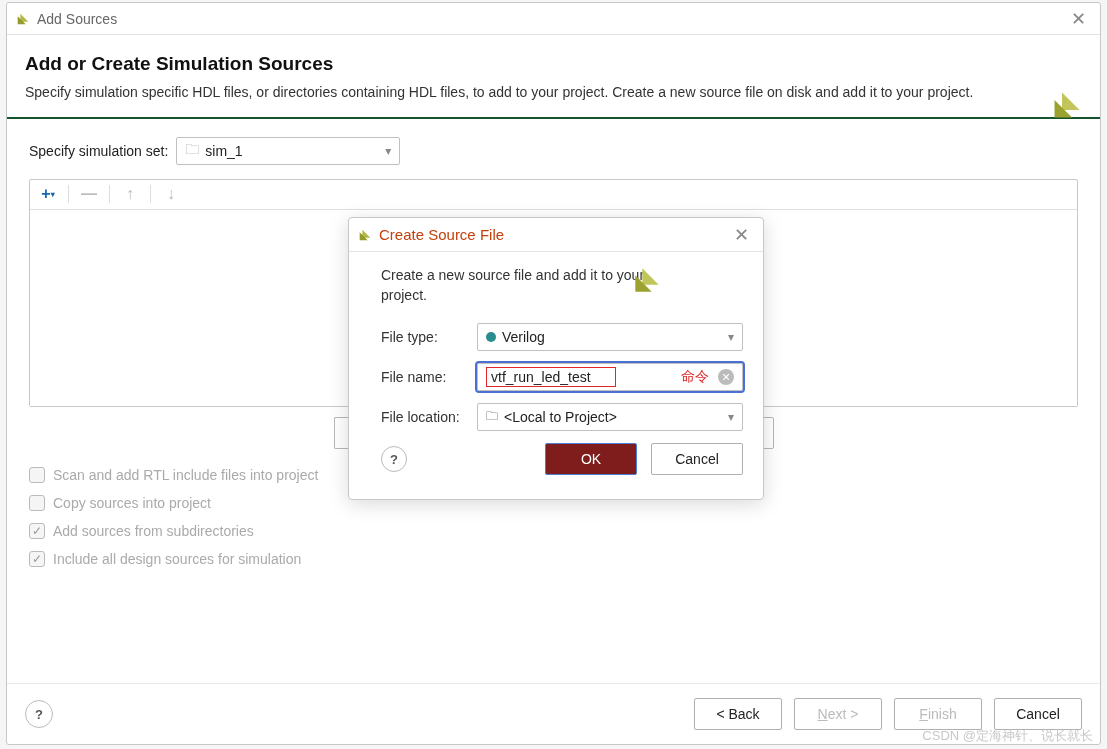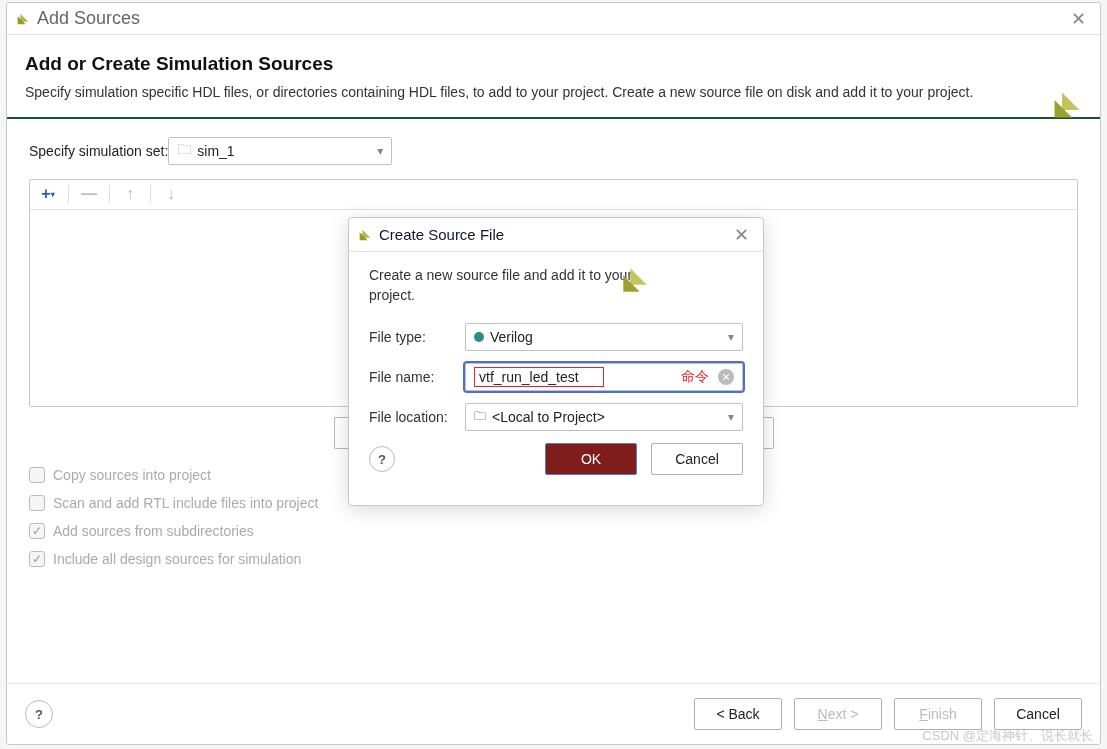--- a/index.html
+++ b/index.html
@@ -25,21 +25,21 @@
     flex-direction: column;
   }
   .titlebar {
     height: 32px;
     display: flex;
     align-items: center;
     padding: 0 8px;
     border-bottom: 1px solid #e3e3e3;
     color: #666;
   }
-  .titlebar .title-text { margin-left: 6px; font-size: 18px;}
+  .titlebar .title-text { margin-left: 6px; font-size: 14px;}
   .close-x { margin-left: auto; font-size: 18px; color: #888; padding: 0 6px;}
   .vivado-icon {
     width:16px; height:16px;
   }
   .header-area {
     padding: 18px 20px 14px 18px;
     border-bottom: 2px solid #14532d;
     position: relative;
   }
   .header-area h1 {
@@ -58,21 +58,21 @@
   .big-logo {
     position:absolute; right:18px; top:55px; width:30px; height:30px;
   }
   .content-area {
     flex: 1;
     padding: 18px 22px 10px 22px;
     display:flex;
     flex-direction:column;
     position:relative;
   }
-  .simset-row { display:flex; align-items:center; gap:0; margin-bottom:14px; font-size:14px;}
+  .simset-row { display:flex; align-items:center; gap:8px; margin-bottom:14px; font-size:14px;}
   .simset-select {
     display:flex; align-items:center;
     border:1px solid #c0c0c0;
     background:#fff;
     height:28px;
     width:224px;
     padding:0 8px;
     border-radius:2px;
     gap:6px;
   }
@@ -141,21 +141,21 @@
     position:absolute;
     left:348px; top:217px;
     width:416px;
     background:#fff;
     border:1px solid #c8c8c8;
     border-radius:4px;
     box-shadow:0 4px 20px rgba(0,0,0,0.15);
     z-index:10;
   }
   .modal .titlebar{height:34px;}
-  .modal-body{padding:14px 20px 30px 20px;}
+  .modal-body{padding:14px 20px 24px 20px;margin-left:12px;}
   .modal-desc{font-size:14px;color:#333;margin-bottom:18px;max-width:280px;line-height:1.4;position:relative;}
   .modal-logo{position:absolute;right:0;top:0;width:28px;height:28px;}
   .form-row{display:flex;align-items:center;margin-bottom:12px;font-size:14px;}
   .form-label{width:96px;color:#333;}
   .form-ctrl{
     flex:1;height:28px;border:1px solid #c0c0c0;border-radius:2px;background:#fff;
     display:flex;align-items:center;padding:0 8px;gap:6px;position:relative;
   }
   .form-row.hl-name .form-ctrl{outline:2px solid #4c6fd3;}
   .form-row.hl-name .form-ctrl .value-box{
@@ -226,25 +226,25 @@
           <span>Add…</span>
         </div>
       <div class="wide-btn right">
           <span>Create File</span>
         </div>
     </div>
 
     <div class="opts">
       <div class="opt-row">
         <div class="cb"></div>
-        <span>Copy sources into project</span>
+        <span>Scan and add RTL include files into project</span>
       </div>
       <div class="opt-row">
         <div class="cb"></div>
-        <span>Scan and add RTL include files into project</span>
+        <span>Copy sources into project</span>
       </div>
       <div class="opt-row">
         <div class="cb">✓</div>
         <span>Add sources from subdirectories</span>
       </div>
       <div class="opt-row">
         <div class="cb">✓</div>
         <span>Include all design sources for simulation</span>
       </div>
     </div>
@@ -270,21 +270,21 @@
     </div>
   </div>
 </div>
 
 <div class="modal">
   <div class="titlebar">
     <svg class="vivado-icon" viewBox="0 0 24 24">
         <polygon points="8,4 20,16 8,16" fill="#b4b84a"></polygon>
         <polygon points="4,8 16,20 4,20" fill="#969a2a"></polygon>
       </svg>
-    <span class="title-text" style="color:#0f172a;font-size:15px;">Create Source File</span>
+    <span class="title-text" style="color:#c2410c;font-size:15px;">Create Source File</span>
     <span class="close-x">✕</span>
   </div>
   <div class="modal-body">
     <div class="modal-desc">
       <span>Create a new source file and add it to your project.</span>
       <svg class="modal-logo" viewBox="0 0 24 24">
           <polygon points="8,2 22,16 8,16" fill="#c2c65a"></polygon>
           <polygon points="2,8 16,22 2,22" fill="#9ca230"></polygon>
         </svg>
     </div>

